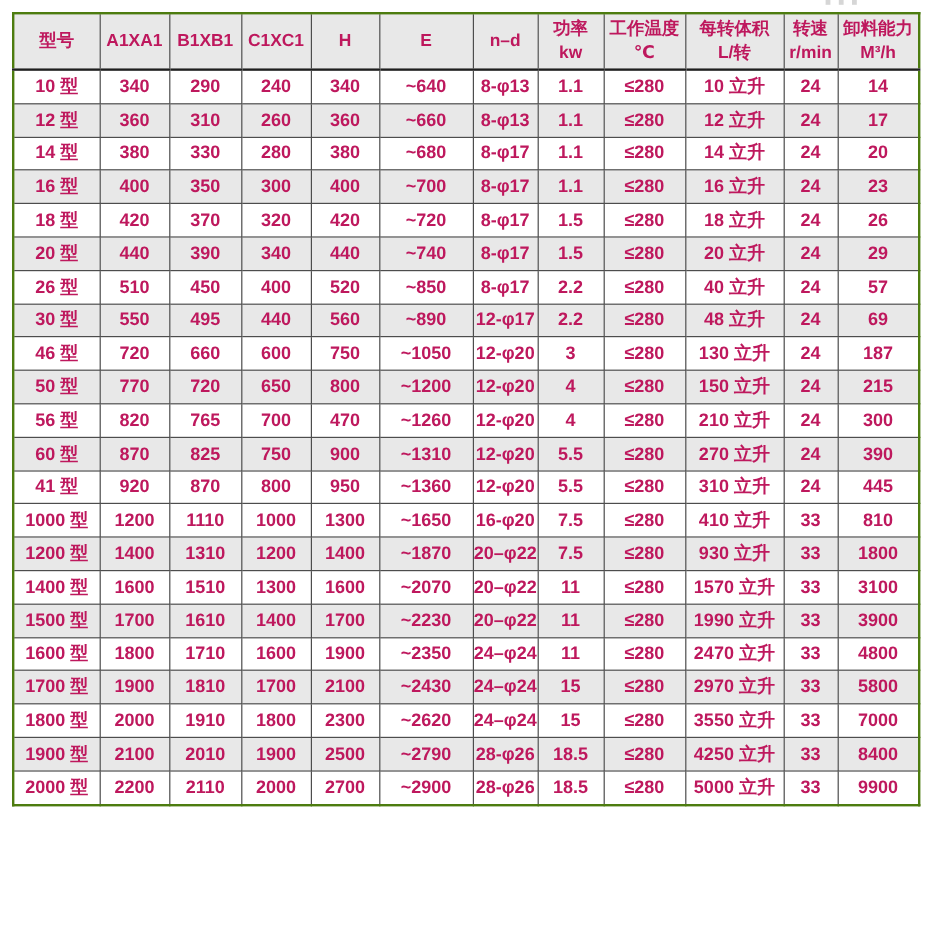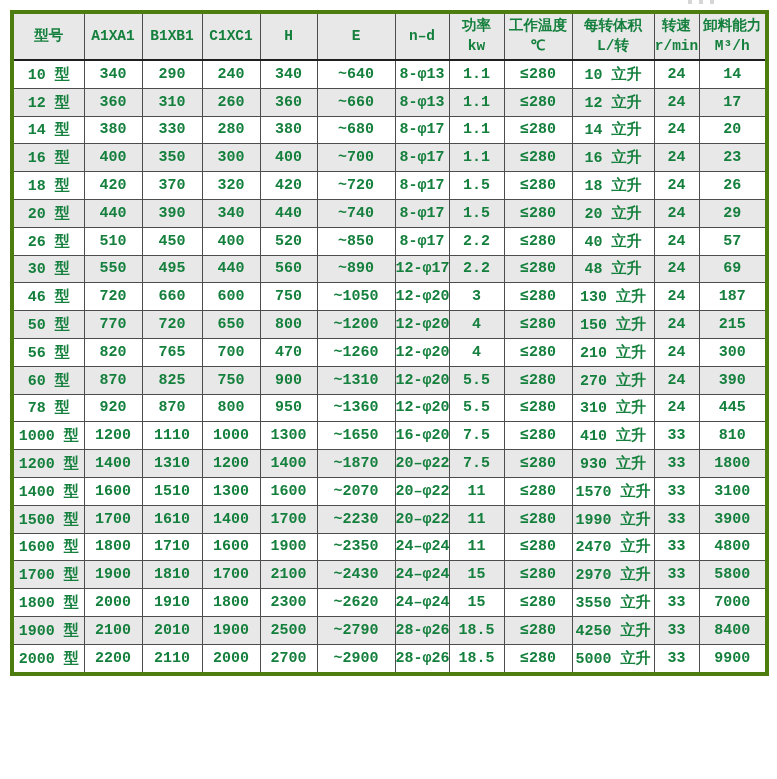--- a/index.html
+++ b/index.html
@@ -33,24 +33,23 @@
     height: 4px;
     background: #d6d6d6;
   }
   table.spec {
     position: absolute;
     top: 10px;
     left: 10px;
     width: 755px;
     border-collapse: collapse;
     table-layout: fixed;
-    border: 4px solid #4d7c0f;
+    border: 2px solid #4d7c0f;
     background: #ffffff;
-    color: #15803d;
-    font-family: Liberation Mono, monospace;
+    color: #be185d;
   }
   table.spec col.c0  { width: 72px; }
   table.spec col.c1  { width: 58px; }
   table.spec col.c2  { width: 60px; }
   table.spec col.c3  { width: 58px; }
   table.spec col.c4  { width: 57px; }
   table.spec col.c5  { width: 78px; }
   table.spec col.c6  { width: 54px; }
   table.spec col.c7  { width: 55px; }
   table.spec col.c8  { width: 68px; }
@@ -287,21 +286,21 @@
           <td>900</td>
           <td>~1310</td>
           <td>12-φ20</td>
           <td>5.5</td>
           <td>≤280</td>
           <td>270 立升</td>
           <td>24</td>
           <td>390</td>
         </tr>
         <tr>
-          <td>78 型</td>
+          <td>41 型</td>
           <td>920</td>
           <td>870</td>
           <td>800</td>
           <td>950</td>
           <td>~1360</td>
           <td>12-φ20</td>
           <td>5.5</td>
           <td>≤280</td>
           <td>310 立升</td>
           <td>24</td>

